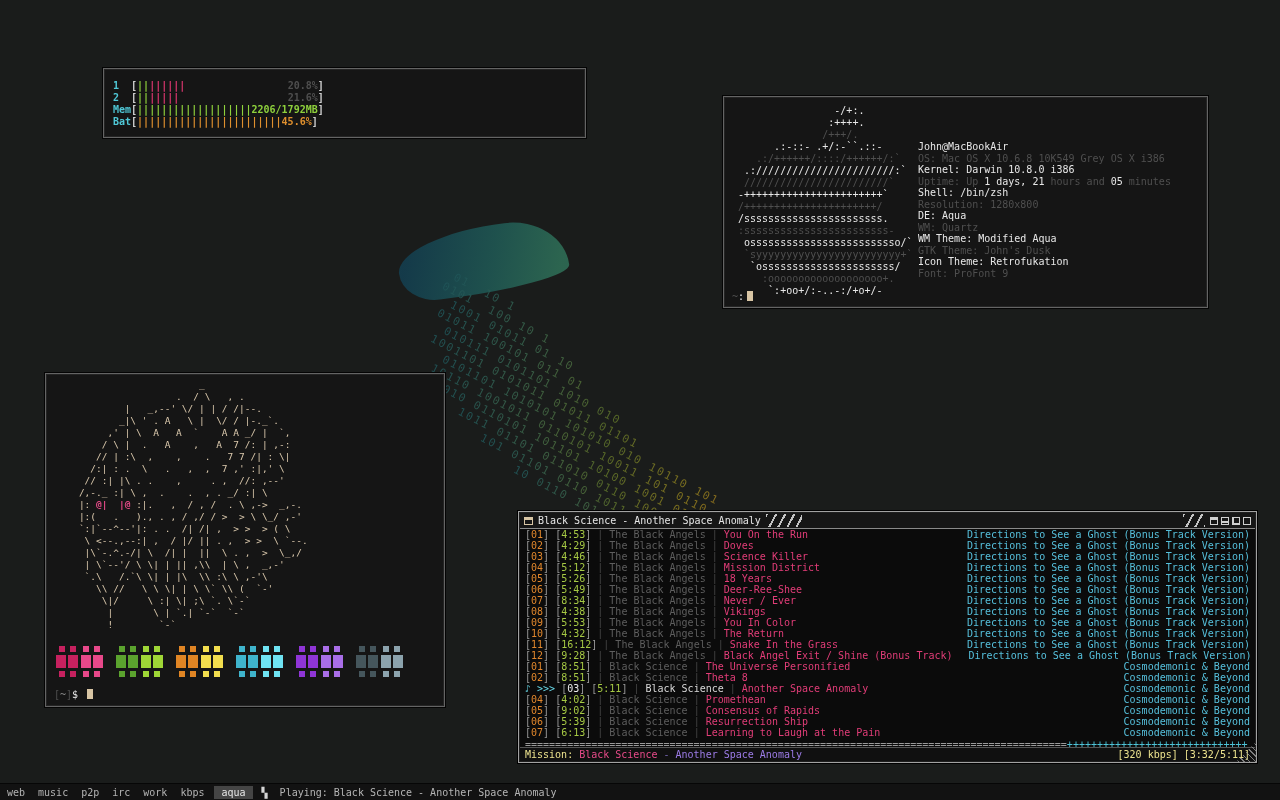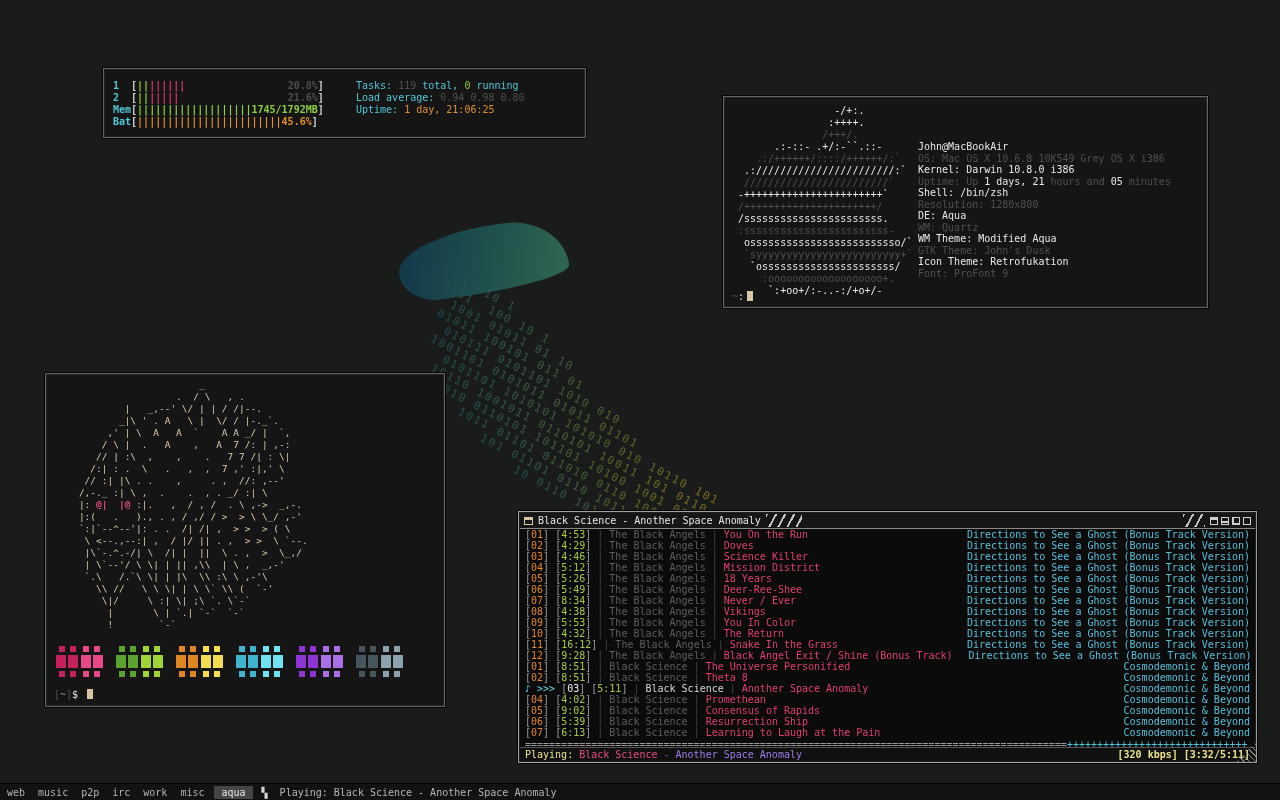--- a/index.html
+++ b/index.html
@@ -66,21 +66,21 @@
   .wbtn-minimize{background:linear-gradient(transparent 0 3px,#cfcfcf 3px 5px,transparent 5px);}
   .wbtn-maximize{box-shadow:inset 1px -1px 0 0 #cfcfcf;}
   .playlist{position:absolute;left:6px;right:6px;top:17px;font-size:10px;line-height:11px;}
   .trow{display:flex;white-space:pre;height:11px;overflow:hidden;gap:16px;}
   .talb{margin-left:auto;color:#56c0dc;}
   .progress{position:absolute;left:6px;right:6px;top:227px;font-size:10px;line-height:11px;white-space:pre;overflow:hidden;}
   .pdone{color:#9a9a9a;}
   .prest{color:#4ec3d8;}
   .pstatus{position:absolute;left:1px;right:1px;bottom:1px;height:13px;background:#101010;border-top:1px solid #555;
            display:flex;align-items:center;padding:0 5px;font-size:10px;white-space:pre;}
-  .psright{margin-left:auto;font-weight:bold;}
+  .psright{margin-left:auto;}
   .corner-decor{position:absolute;right:-1px;bottom:-1px;width:22px;height:22px;
                 background:repeating-linear-gradient(45deg,transparent 0 3px,#9a9a9a 3px 4px);
                 clip-path:polygon(100% 0,100% 100%,0 100%);opacity:.8;}
 
   
   .taskbar{position:absolute;left:0;right:0;bottom:0;height:16px;background:#121212;border-top:1px solid #060606;
            display:flex;align-items:center;font-size:10px;padding:0 0 0 4px;}
   .workspaces{display:flex;gap:7px;align-items:flex-end;}
   .ws{color:#b2b2b2;padding:1px 3px;}
   .ws.active{background:#454545;color:#e8e8e8;padding:1px 7px;}
@@ -115,27 +115,22 @@
       <div class="bline" style="margin-left: 48px;">010 0110101 101101 10100 1001 01101 101 01100 1</div>
       <div class="bline" style="margin-left: 72px;">1011 01101 011010 0110 10010 1101 0110</div>
       <div class="bline" style="margin-left: 104px;">101 01101 0110 1011</div>
       <div class="bline" style="margin-left: 148px;">10 0110 101</div>
     </div>
 
   <section class="term win-monitor">
     <div class="mcol meters">
         <div class="mline"><span class="c-cyan">1  </span><span class="c-br">[</span><span class="c-green">||</span><span class="c-pink">||||||</span><span>                 </span><span class="c-dim">20.8%</span><span class="c-br">]</span></div>
         <div class="mline"><span class="c-cyan">2  </span><span class="c-br">[</span><span class="c-green">||</span><span class="c-pink">|||||</span><span>                  </span><span class="c-dim">21.6%</span><span class="c-br">]</span></div>
-        <div class="mline"><span class="c-cyan">Mem</span><span class="c-br">[</span><span class="c-green">|||||||||||||||||||</span><span></span><span class="c-green">1745/1792MB</span><span class="c-br">]</span></div>
+        <div class="mline"><span class="c-cyan">Mem</span><span class="c-br">[</span><span class="c-green">|||||||||||||||||||</span><span></span><span class="c-green">2206/1792MB</span><span class="c-br">]</span></div>
         <div class="mline"><span class="c-cyan">Bat</span><span class="c-br">[</span><span class="c-orange">||||||||||||||||||||||||</span><span></span><span class="c-orange">45.6%</span><span class="c-br">]</span></div>
-      </div>
-    <div class="mcol mstats">
-        <div class="mline"><span class="c-cyan">Tasks: </span><span class="c-dim">119 </span><span class="c-cyan">total, </span><span class="c-green">0</span><span class="c-cyan"> running</span></div>
-        <div class="mline"><span class="c-cyan">Load average: </span><span class="c-dim">0.94 0.98 0.80</span></div>
-        <div class="mline"><span class="c-cyan">Uptime: </span><span class="c-orange">1 day, 21:06:25</span></div>
       </div>
   </section>
 
   <section class="term win-sysinfo">
     <pre class="ascii-apple"><div class="a-bright">                -/+:.</div><div class="a-bright">               :++++.</div><div class="a-dim">              /+++/.</div><div class="a-bright">      .:-::- .+/:-``.::-</div><div class="a-dim">   .:/++++++/::::/++++++/:`</div><div class="a-bright"> .:///////////////////////:`</div><div class="a-dim"> ////////////////////////`</div><div class="a-bright">-+++++++++++++++++++++++`</div><div class="a-dim">/++++++++++++++++++++++/</div><div class="a-bright">/sssssssssssssssssssssss.</div><div class="a-dim">:ssssssssssssssssssssssss-</div><div class="a-bright"> osssssssssssssssssssssssso/`</div><div class="a-dim"> `syyyyyyyyyyyyyyyyyyyyyyyy+`</div><div class="a-bright">  `ossssssssssssssssssssss/</div><div class="a-dim">    :ooooooooooooooooooo+.</div><div class="a-bright">     `:+oo+/:-..-:/+o+/-</div></pre>
     <div class="sysinfo-text"><div><span class="c-bright">John@MacBookAir</span></div><div><span class="c-dim">OS: Mac OS X 10.6.8 10K549 Grey OS X i386</span></div><div><span class="c-bright">Kernel: Darwin 10.8.0 i386</span></div><div><span class="c-dim">Uptime: Up </span><span class="c-bright">1 days,</span><span class="c-dim"> </span><span class="c-bright">21</span><span class="c-dim"> hours and </span><span class="c-bright">05</span><span class="c-dim"> minutes</span></div><div><span class="c-bright">Shell: /bin/zsh</span></div><div><span class="c-dim">Resolution: 1280x800</span></div><div><span class="c-bright">DE: Aqua</span></div><div><span class="c-dim">WM: Quartz</span></div><div><span class="c-bright">WM Theme: Modified Aqua</span></div><div><span class="c-dim">GTK Theme: John's Dusk</span></div><div><span class="c-bright">Icon Theme: Retrofukation</span></div><div><span class="c-dim">Font: ProFont 9</span></div></div>
     <div class="sf-prompt"><span><span class="c-dim">~</span><span class="c-bright">:</span></span><span class="cursor"></span></div>
   </section>
 
   <section class="term win-fish">
@@ -282,33 +277,33 @@
         <div class="trow"><span><span class="c-brk">[</span><span class="c-num">01</span><span class="c-brk">] </span><span class="c-brk">[</span><span class="c-dur">8:51</span><span class="c-brk">]</span><span class="c-sep"> | </span><span class="c-art">Black Science</span><span class="c-sep"> | </span><span class="c-ttl">The Universe Personified</span></span><span class="talb">Cosmodemonic &amp; Beyond</span></div>
         <div class="trow"><span><span class="c-brk">[</span><span class="c-num">02</span><span class="c-brk">] </span><span class="c-brk">[</span><span class="c-dur">8:51</span><span class="c-brk">]</span><span class="c-sep"> | </span><span class="c-art">Black Science</span><span class="c-sep"> | </span><span class="c-ttl">Theta 8</span></span><span class="talb">Cosmodemonic &amp; Beyond</span></div>
         <div class="trow"><span><span class="c-play">♪ &gt;&gt;&gt; </span><span class="c-brk">[</span><span class="c-wnum">03</span><span class="c-brk">] </span><span class="c-brk">[</span><span class="c-dur">5:11</span><span class="c-brk">]</span><span class="c-sep"> | </span><span class="c-wart">Black Science</span><span class="c-sep"> | </span><span class="c-ttl">Another Space Anomaly</span></span><span class="talb">Cosmodemonic &amp; Beyond</span></div>
         <div class="trow"><span><span class="c-brk">[</span><span class="c-num">04</span><span class="c-brk">] </span><span class="c-brk">[</span><span class="c-dur">4:02</span><span class="c-brk">]</span><span class="c-sep"> | </span><span class="c-art">Black Science</span><span class="c-sep"> | </span><span class="c-ttl">Promethean</span></span><span class="talb">Cosmodemonic &amp; Beyond</span></div>
         <div class="trow"><span><span class="c-brk">[</span><span class="c-num">05</span><span class="c-brk">] </span><span class="c-brk">[</span><span class="c-dur">9:02</span><span class="c-brk">]</span><span class="c-sep"> | </span><span class="c-art">Black Science</span><span class="c-sep"> | </span><span class="c-ttl">Consensus of Rapids</span></span><span class="talb">Cosmodemonic &amp; Beyond</span></div>
         <div class="trow"><span><span class="c-brk">[</span><span class="c-num">06</span><span class="c-brk">] </span><span class="c-brk">[</span><span class="c-dur">5:39</span><span class="c-brk">]</span><span class="c-sep"> | </span><span class="c-art">Black Science</span><span class="c-sep"> | </span><span class="c-ttl">Resurrection Ship</span></span><span class="talb">Cosmodemonic &amp; Beyond</span></div>
         <div class="trow"><span><span class="c-brk">[</span><span class="c-num">07</span><span class="c-brk">] </span><span class="c-brk">[</span><span class="c-dur">6:13</span><span class="c-brk">]</span><span class="c-sep"> | </span><span class="c-art">Black Science</span><span class="c-sep"> | </span><span class="c-ttl">Learning to Laugh at the Pain</span></span><span class="talb">Cosmodemonic &amp; Beyond</span></div>
       </div>
     <div class="progress"><span class="pdone">==========================================================================================</span><span class="prest">++++++++++++++++++++++++++++++</span></div>
     <footer class="pstatus">
-      <span id="psleft"><span class="c-yellow">Playing: </span><span class="c-spink">Black Science</span><span class="c-dimp"> - </span><span class="c-purple">Another Space Anomaly</span></span>
+      <span id="psleft"><span class="c-yellow">Mission: </span><span class="c-spink">Black Science</span><span class="c-dimp"> - </span><span class="c-purple">Another Space Anomaly</span></span>
       <span class="psright c-yellow">[320 kbps] [3:32/5:11]</span>
     </footer>
     <div class="corner-decor"></div>
   </section>
 
   <footer class="taskbar">
     <div class="workspaces">
         <span class="ws">web</span>
         <span class="ws">music</span>
         <span class="ws">p2p</span>
         <span class="ws">irc</span>
         <span class="ws">work</span>
-        <span class="ws">misc</span>
+        <span class="ws">kbps</span>
         <span class="ws active">aqua</span>
       </div>
     <span class="layout-glyph">▚</span>
     <span class="tstatus">Playing: Black Science - Another Space Anomaly</span>
   </footer>
 
 </div>
 
 </body></html>

